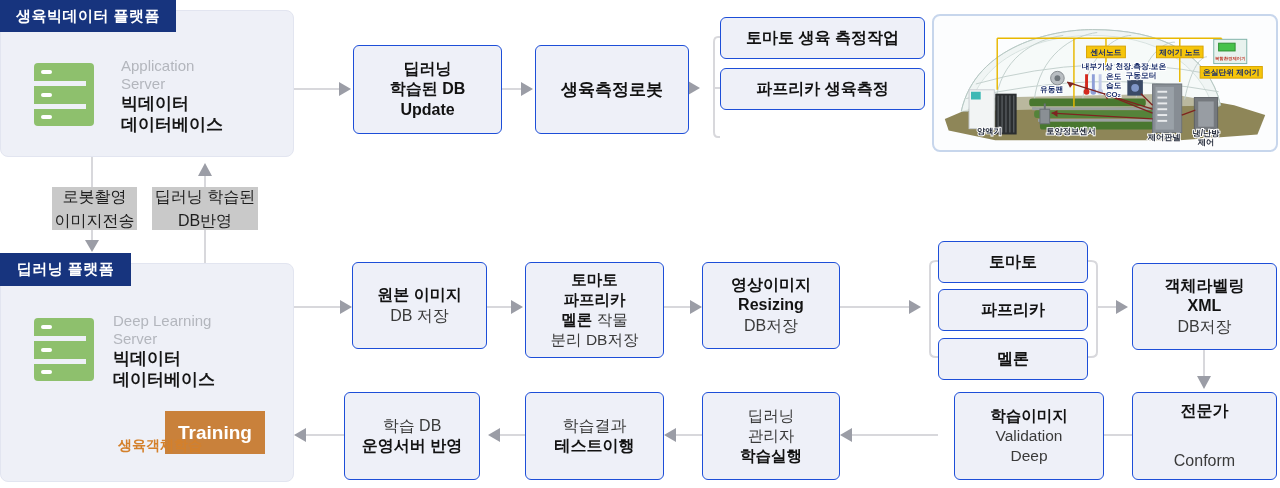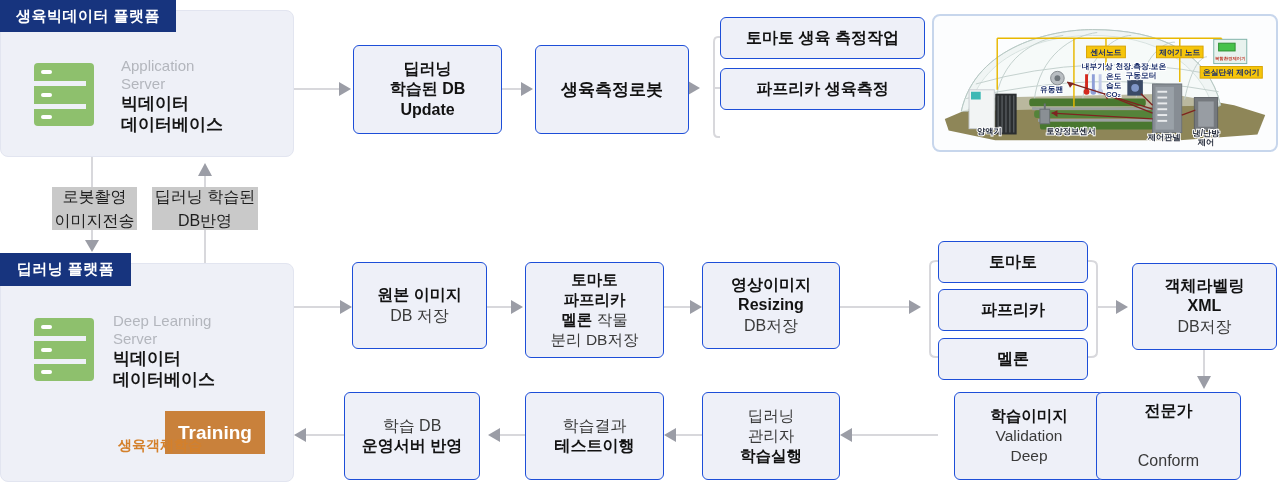--- a/index.html
+++ b/index.html
@@ -356,18 +356,18 @@
   <div class="fbox" style="left:702px;top:392px;width:136px;height:86px;">
     <div class="n small-line">딥러닝</div>
     <div class="n small-line">관리자</div>
     <div class="b small-line">학습실행</div>
   </div>
   <div class="fbox" style="left:938px;top:392px;width:148px;height:86px;margin-left:16px;">
     <div class="b small-line">학습이미지</div>
     <div class="n small-line">Validation</div>
     <div class="n small-line">Deep</div>
   </div>
-  <div class="fbox" style="left:1096px;top:392px;width:143px;height:86px;gap:30px;">
+  <div class="fbox" style="left:1132px;top:392px;width:143px;height:86px;gap:30px;">
     <div class="b">전문가</div>
     <div class="n">Conform</div>
   </div>
 
 </div>
 
 </body></html>

